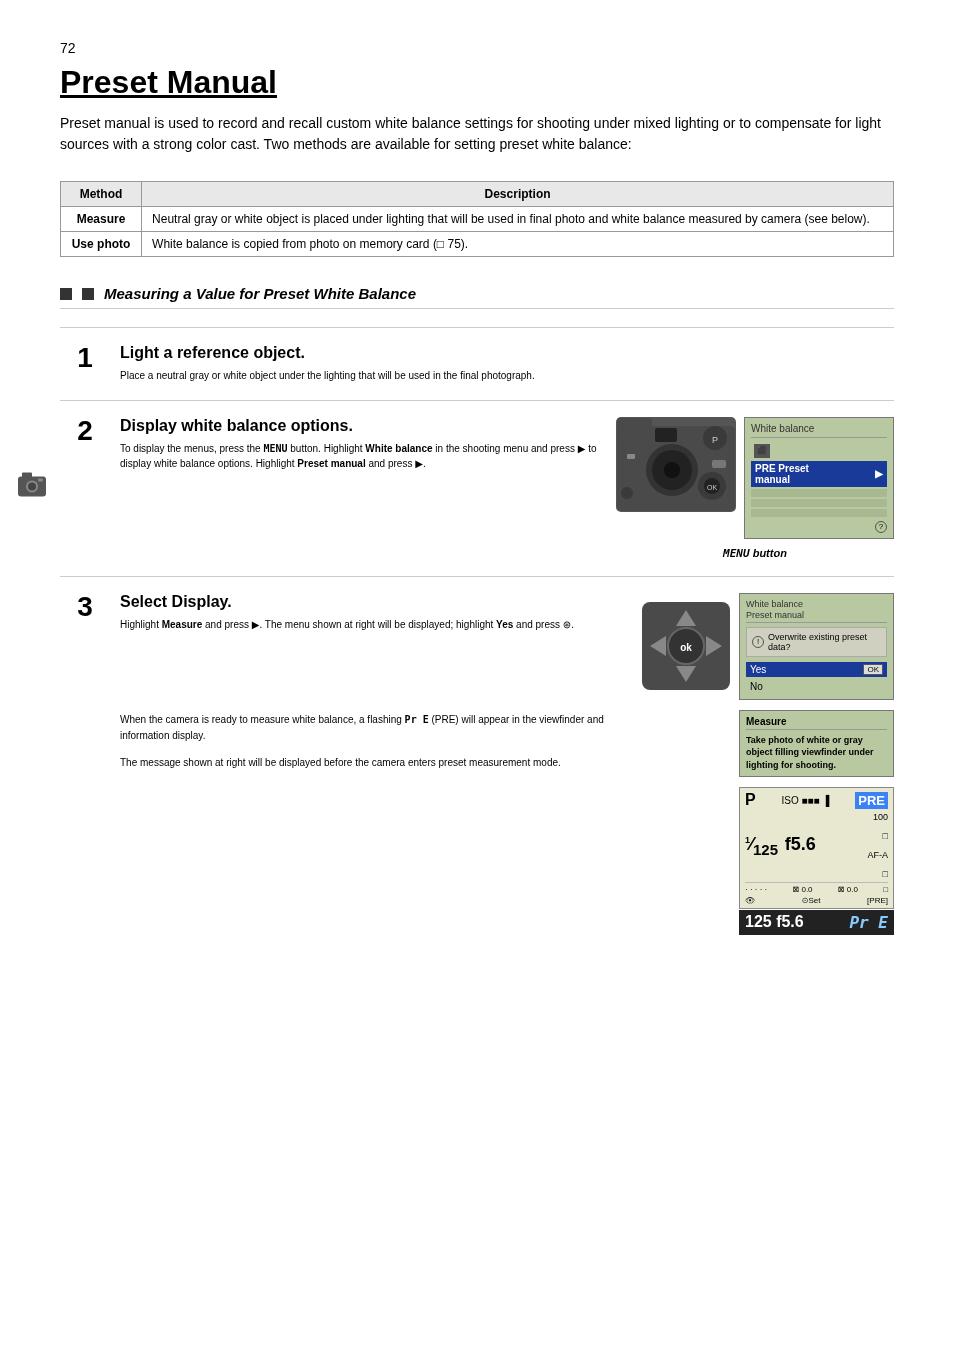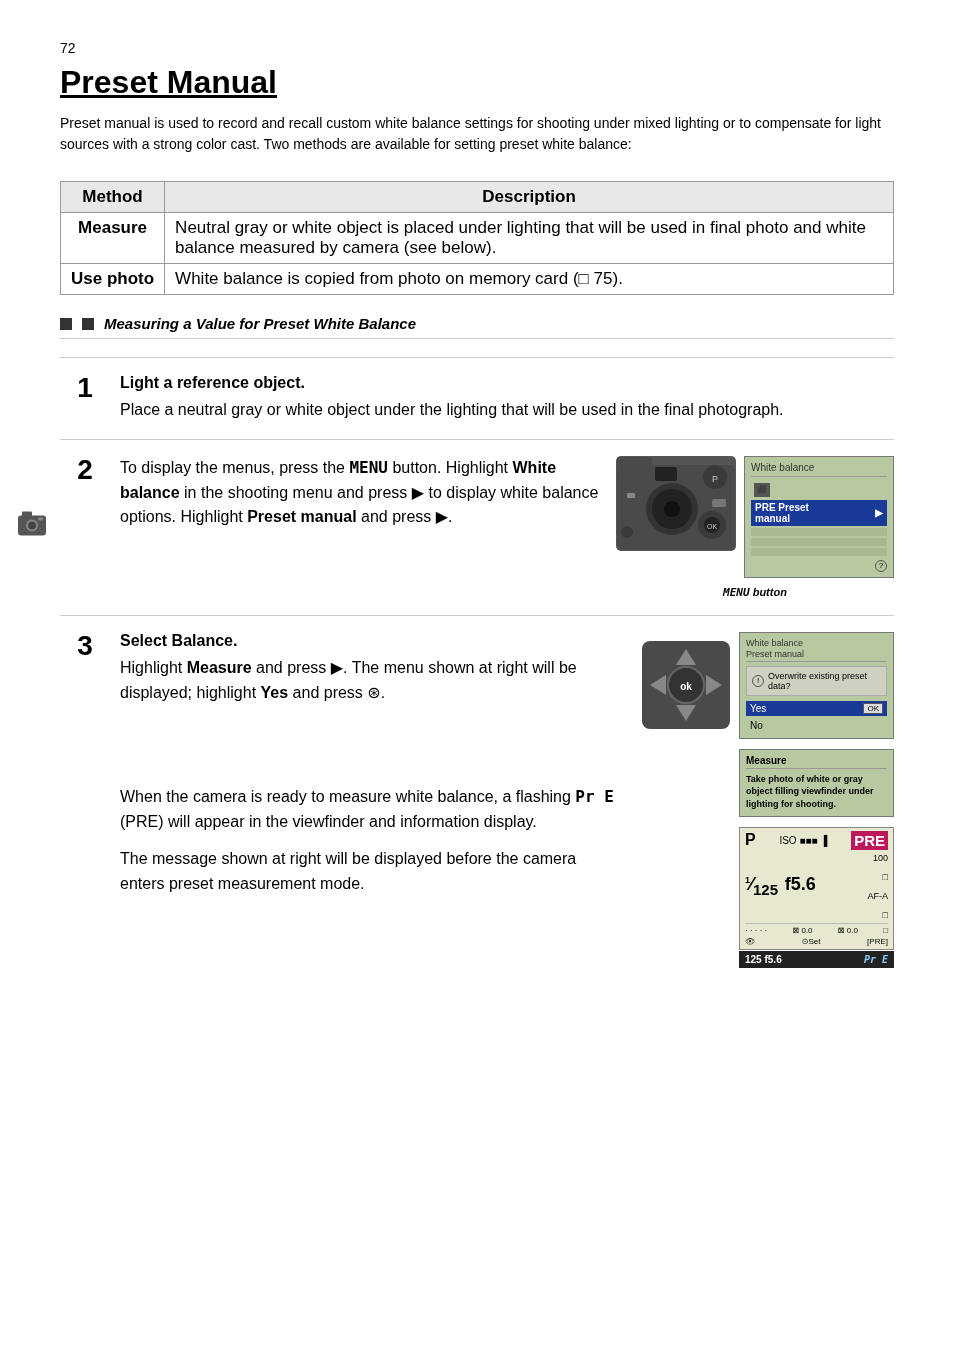--- a/index.html
+++ b/index.html
@@ -23,22 +23,22 @@
     .intro-text {
       font-size: 14px;
       line-height: 1.5;
       margin-bottom: 26px;
     }
 
     
     .methods-table {
       width: 100%;
       border-collapse: collapse;
-      margin-bottom: 20px;
-      font-size: 17px;
+      margin-bottom: 28px;
+      font-size: 12px;
     }
     .methods-table th, .methods-table td {
       border: 1px solid #999;
       padding: 5px 10px;
       vertical-align: top;
     }
     .methods-table th {
       background: #e8e8e8;
       font-weight: bold;
       text-align: center;
@@ -96,21 +96,21 @@
       padding-left: 10px;
     }
 
     .step-title {
       font-size: 16px;
       font-weight: bold;
       margin-bottom: 6px;
     }
 
     .step-body {
-      font-size: 16px;
+      font-size: 10px;
       line-height: 1.55;
     }
 
     .step-images {
       display: flex;
       flex-direction: column;
       gap: 8px;
       margin-left: 16px;
       flex-shrink: 0;
     }
@@ -195,20 +195,21 @@
         <rect x="6" y="2" width="10" height="6" rx="1" fill="#555"></rect>
         <circle cx="16" cy="16" r="6" fill="#888"></circle>
         <circle cx="16" cy="16" r="4" fill="#444"></circle>
         <rect x="22" y="8" width="5" height="3" rx="1" fill="#888"></rect>
       </svg>
     </div>
     <div class="step-number-col">
       <div class="step-number">2</div>
     </div>
     <div class="step-content" style="flex:1;">
+      <div class="step-title">Display white balance options.</div>
       <div class="step-body">
         To display the menus, press the <span class="code-font">MENU</span> button.
         Highlight <span class="bold">White balance</span> in the shooting
         menu and press ▶ to display white balance options.  Highlight <span class="bold">Preset manual</span> and press ▶.
       </div>
     </div>
 
     <div class="step-images">
 
       <div style="display:flex; flex-direction:column; align-items:center; gap:4px;">
@@ -263,21 +264,21 @@
         <div class="menu-label"><span class="code-font">MENU</span> <em>button</em></div>
       </div>
     </div>
   </div>
 
   <div class="step" style="align-items:flex-start;">
     <div class="step-number-col">
       <div class="step-number">3</div>
     </div>
     <div class="step-content" style="flex:1;">
-      <div class="step-title">Select Balance.</div>
+      <div class="step-title">Select Display.</div>
       <div class="step-body">
         Highlight <span class="bold">Measure</span> and press ▶.  The menu
         shown at right will be displayed; highlight
         <span class="bold">Yes</span> and press ⊛.
       </div>
 
       <div class="step-3-extra" style="margin-top:80px;">
         <p class="step-body">
           When the camera is ready to measure white balance, a flashing <span class="code-font">Pr E</span> (PRE) will appear in the viewfinder and information display.
         </p>
@@ -332,21 +333,21 @@
         <div style="font-size:9px; line-height:1.4;font-weight:bold;">Take photo of white or gray object filling viewfinder under lighting for shooting.</div>
       </div>
 
       <div style="margin-left:98px; width:155px;">
 
         <div style="background:#e8e8d0; border:1px solid #888; padding:3px 5px; font-size:10px;">
 
           <div style="display:flex; justify-content:space-between; align-items:center; margin-bottom:3px;">
             <span style="font-size:16px; font-weight:bold;">P</span>
             <span style="font-size:10px;">ISO  ■■■  ▐</span>
-            <span style="background:#be185d; color:#fff; padding:1px 3px; font-size:15px; font-weight:bold;">PRE</span>
+            <span style="background:#3b82f6; color:#fff; padding:1px 3px; font-size:13px; font-weight:bold;">PRE</span>
           </div>
 
           <div style="display:flex; justify-content:space-between; align-items:center; margin-bottom:3px;">
             <div>
               <span style="font-size:18px; font-weight:bold;"><sup>1</sup>⁄<sub>125</sub></span>
               <span style="font-size:18px; font-weight:bold; margin-left:4px;">f5.6</span>
             </div>
             <div style="display:flex; flex-direction:column; align-items:flex-end; font-size:9px; gap:9px;">
               <span>100</span>
               <span>□</span>
@@ -361,21 +362,21 @@
             <span>⊠ 0.0</span>
             <span>□</span>
           </div>
           <div style="display:flex; justify-content:space-between; font-size:8px; padding-top:2px;">
             <span>👁</span>
             <span>⊙Set</span>
             <span>[PRE]</span>
           </div>
         </div>
 
-        <div style="background:#222; color:#fff; padding:3px 6px; font-size:10px; font-weight:bold; display:flex; justify-content:space-between; margin-top:1px;">
+        <div style="background:#222; color:#fff; padding:3px 6px; font-size:16px; font-weight:bold; display:flex; justify-content:space-between; margin-top:1px;">
           <span>125  f5.6</span>
           <span style="color:#88ccff; font-style:italic; font-family:monospace;">Pr E</span>
         </div>
       </div>
 
     </div>
   </div>
 
 </div>
 

